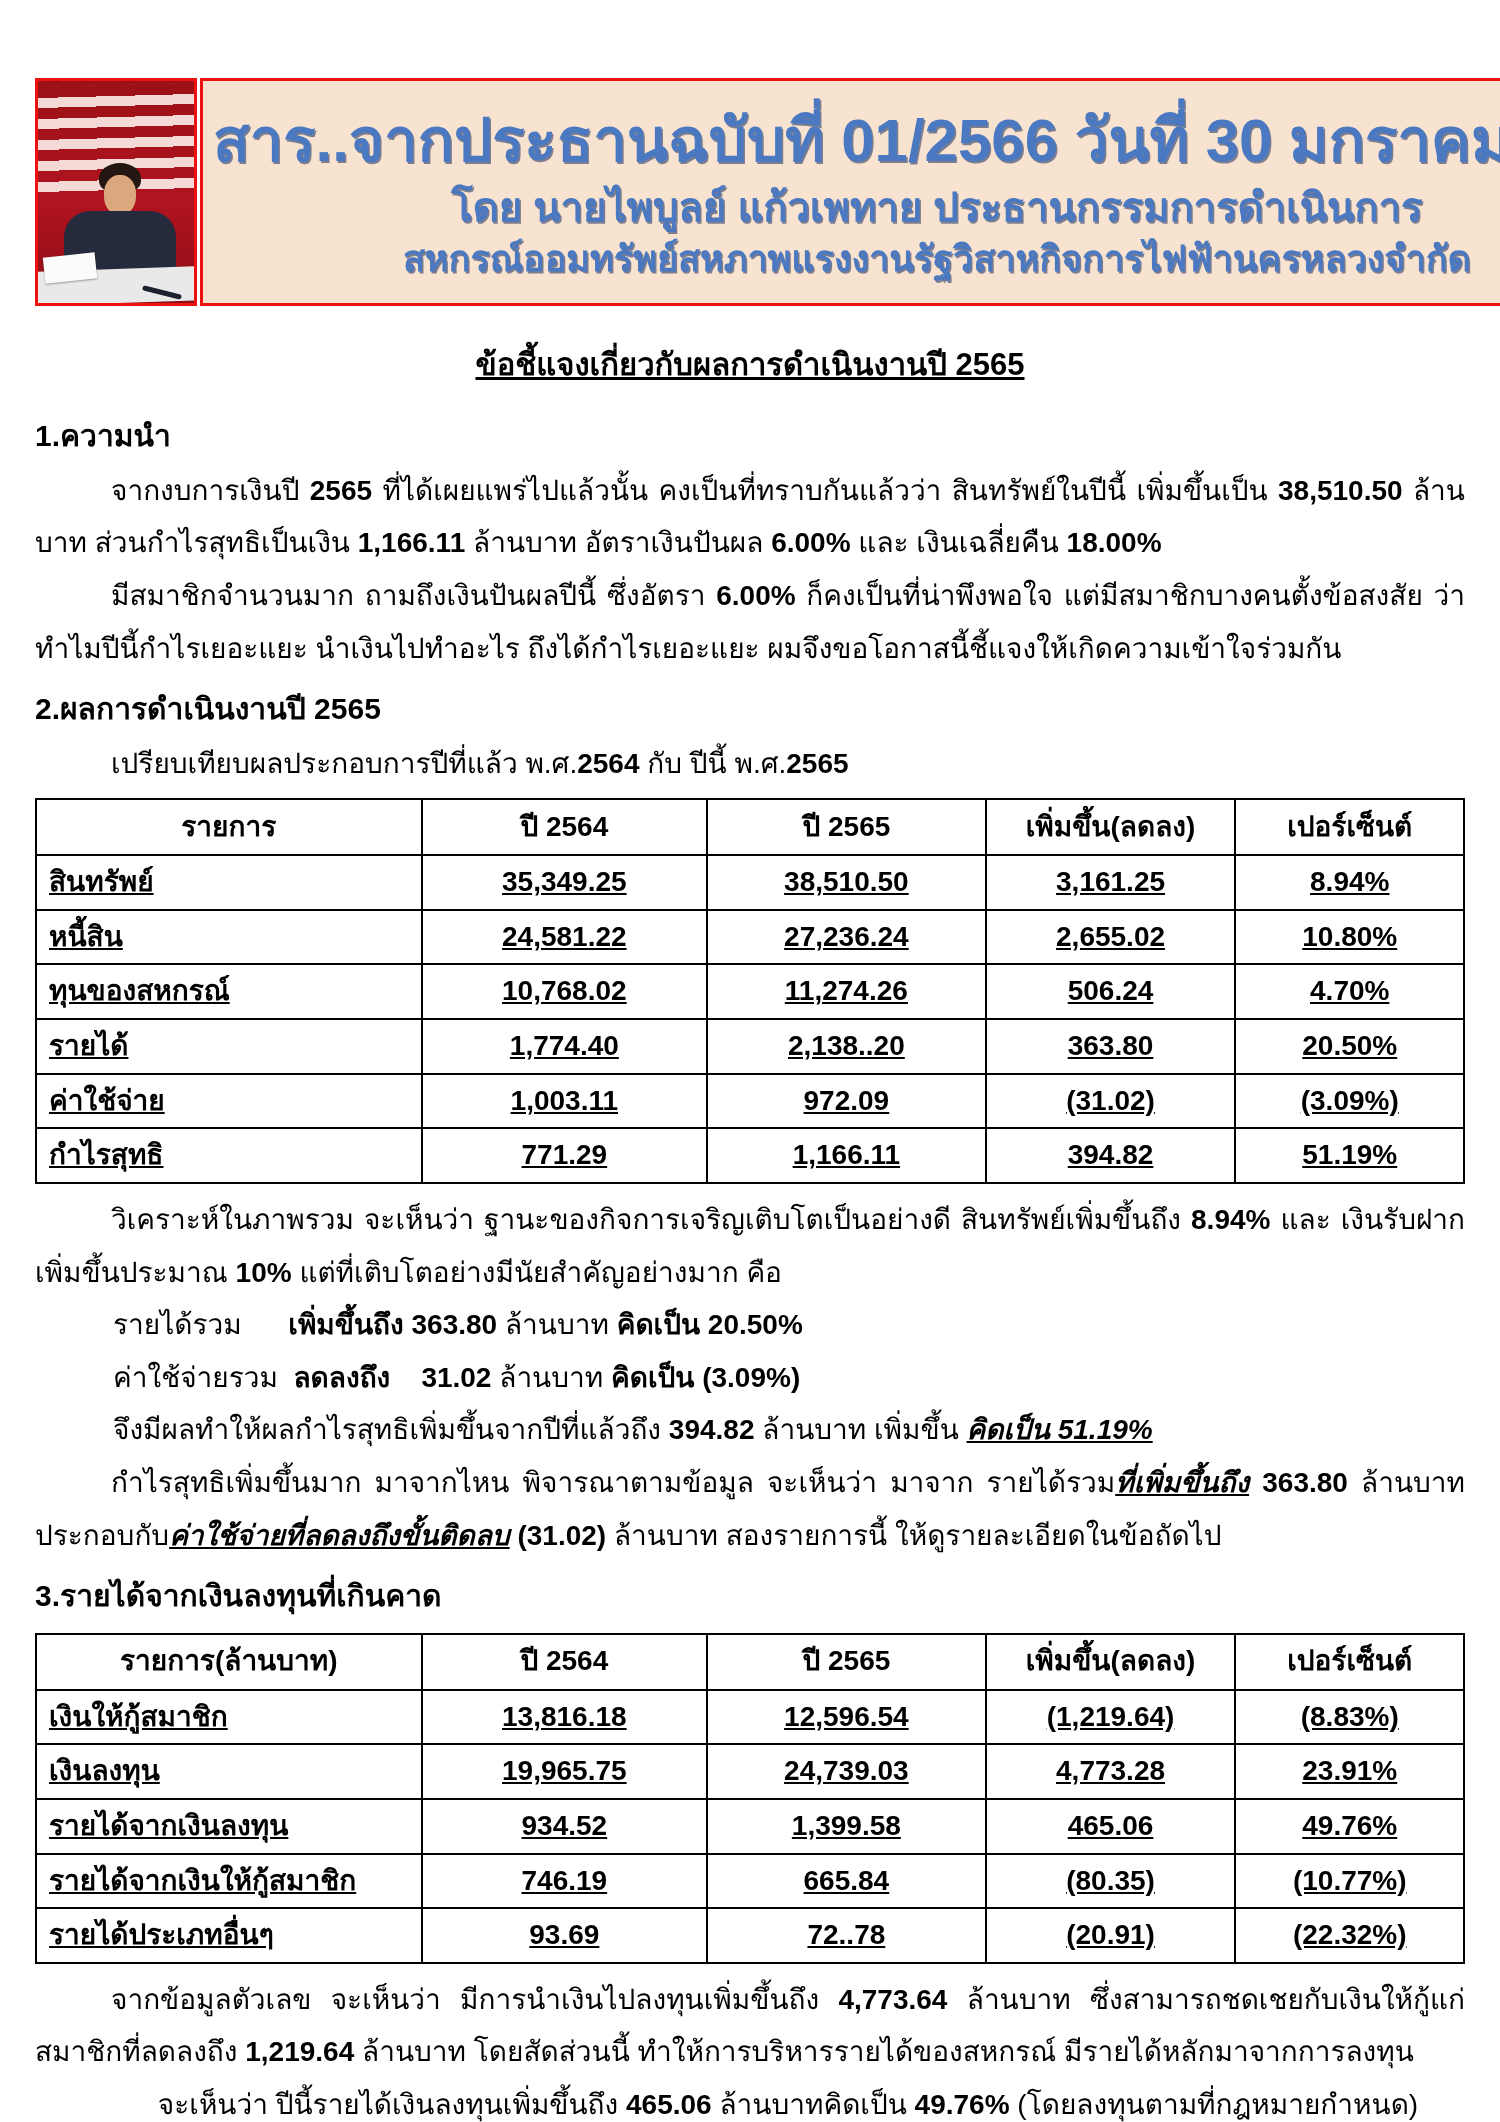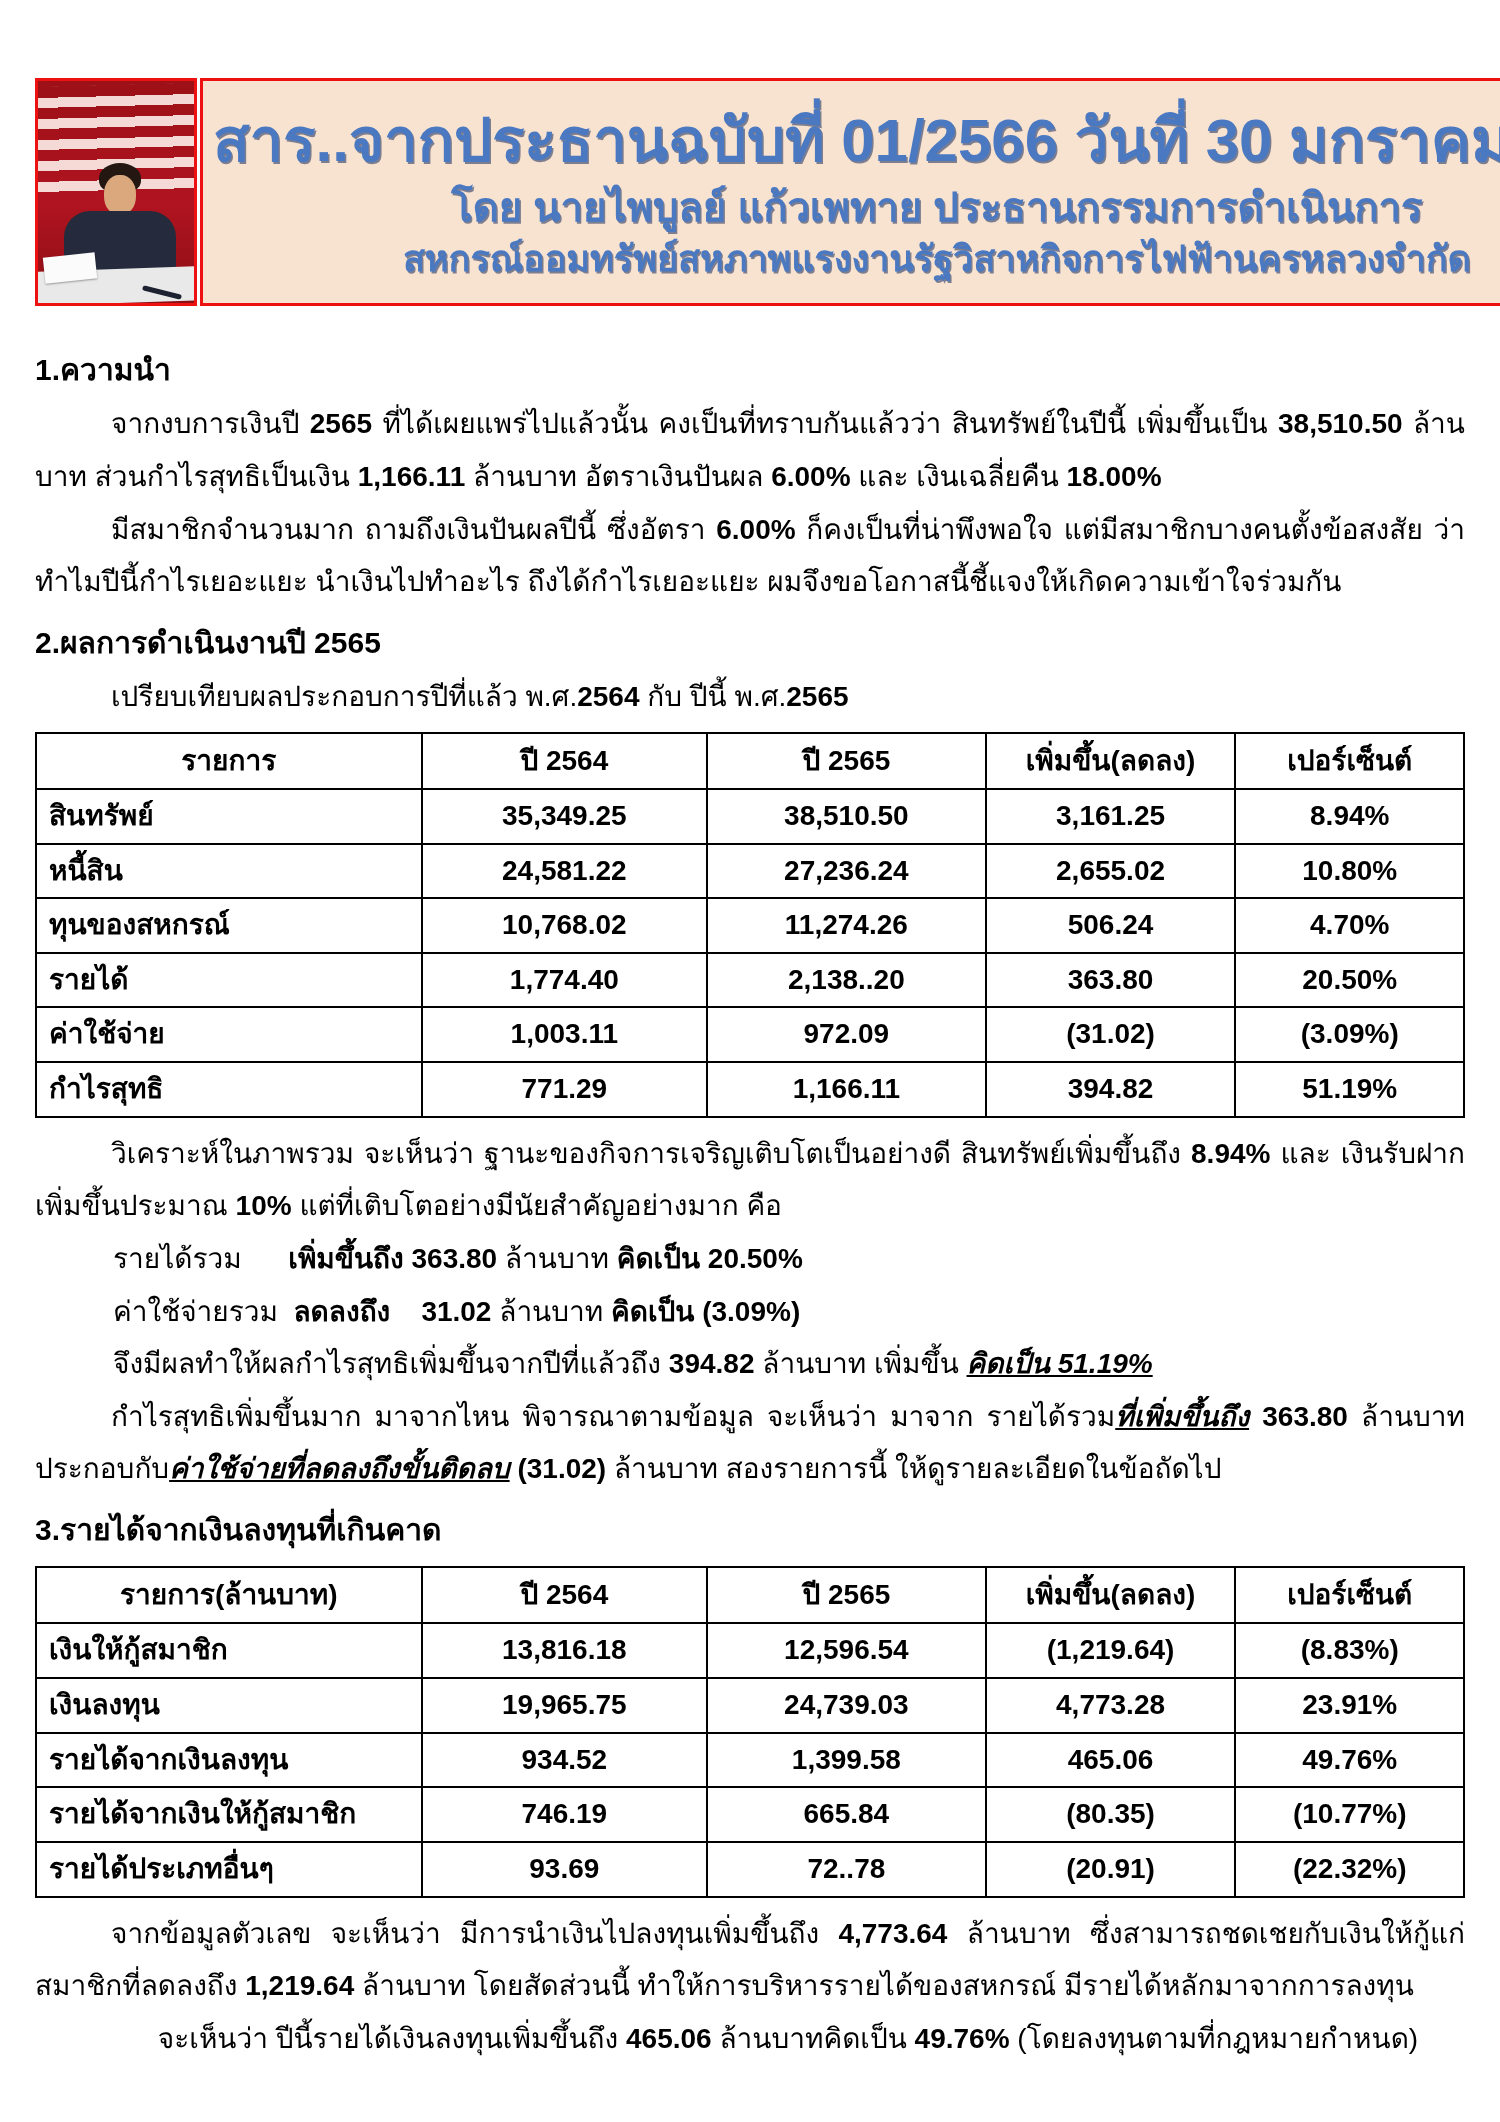--- a/index.html
+++ b/index.html
@@ -82,21 +82,21 @@
   .i{font-style:italic;text-align:center;}
   .u{text-decoration:underline;}
 
   
   table{
     width:100%;border-collapse:collapse;margin:8px 0 10px 0;
     font-weight:bold;font-size:28px;
   }
   table,th,td{border:2px solid #000;}
   th{height:56px;text-align:center;font-weight:bold;}
-  td{height:50px;text-align:center;padding:0 6px;}
+  td{height:50px;text-align:center;padding:0 6px;text-decoration:underline;}
   td:first-child{text-align:left;padding-left:12px;}
 </style>
 </head>
 <body>
 
 <div class="page">
 
   <div class="header">
 
     <div class="photo">
@@ -139,20 +139,21 @@
           <rect x="62" y="58" width="5" height="14" rx="2.5" transform="rotate(12 64 65)"></rect>
         </g>
         <path class="lg-blue" d="M42,129 L42,94 Q50,86 58,94 L58,129 Z" stroke="#ffffff" stroke-width="3"></path>
       </svg>
     </div>
 
   </div>
 
   <div class="content">
 
+    <div class="doc-title">ข้อชี้แจงเกี่ยวกับผลการดำเนินงานปี 2565</div>
 
     <div class="sec-h">1.ความนำ</div>
     <p class="para"><span>จากงบการเงินปี </span><span class="b">2565</span><span> ที่ได้เผยแพร่ไปแล้วนั้น คงเป็นที่ทราบกันแล้วว่า สินทรัพย์ในปีนี้ เพิ่มขึ้นเป็น </span><span class="b">38,510.50</span><span> ล้านบาท ส่วนกำไรสุทธิเป็นเงิน </span><span class="b">1,166.11</span><span> ล้านบาท  อัตราเงินปันผล </span><span class="b">6.00%</span><span> และ เงินเฉลี่ยคืน </span><span class="b">18.00%</span></p>
     <p class="para"><span>มีสมาชิกจำนวนมาก ถามถึงเงินปันผลปีนี้  ซึ่งอัตรา </span><span class="b">6.00%</span><span> ก็คงเป็นที่น่าพึงพอใจ แต่มีสมาชิกบางคนตั้งข้อสงสัย ว่า ทำไมปีนี้กำไรเยอะแยะ นำเงินไปทำอะไร ถึงได้กำไรเยอะแยะ ผมจึงขอโอกาสนี้ชี้แจงให้เกิดความเข้าใจร่วมกัน</span></p>
 
     <div class="sec-h">2.ผลการดำเนินงานปี 2565</div>
     <p class="para"><span>เปรียบเทียบผลประกอบการปีที่แล้ว พ.ศ.</span><span class="b">2564</span><span> กับ ปีนี้ พ.ศ.</span><span class="b">2565</span></p>
 
     <table>
       <colgroup>

